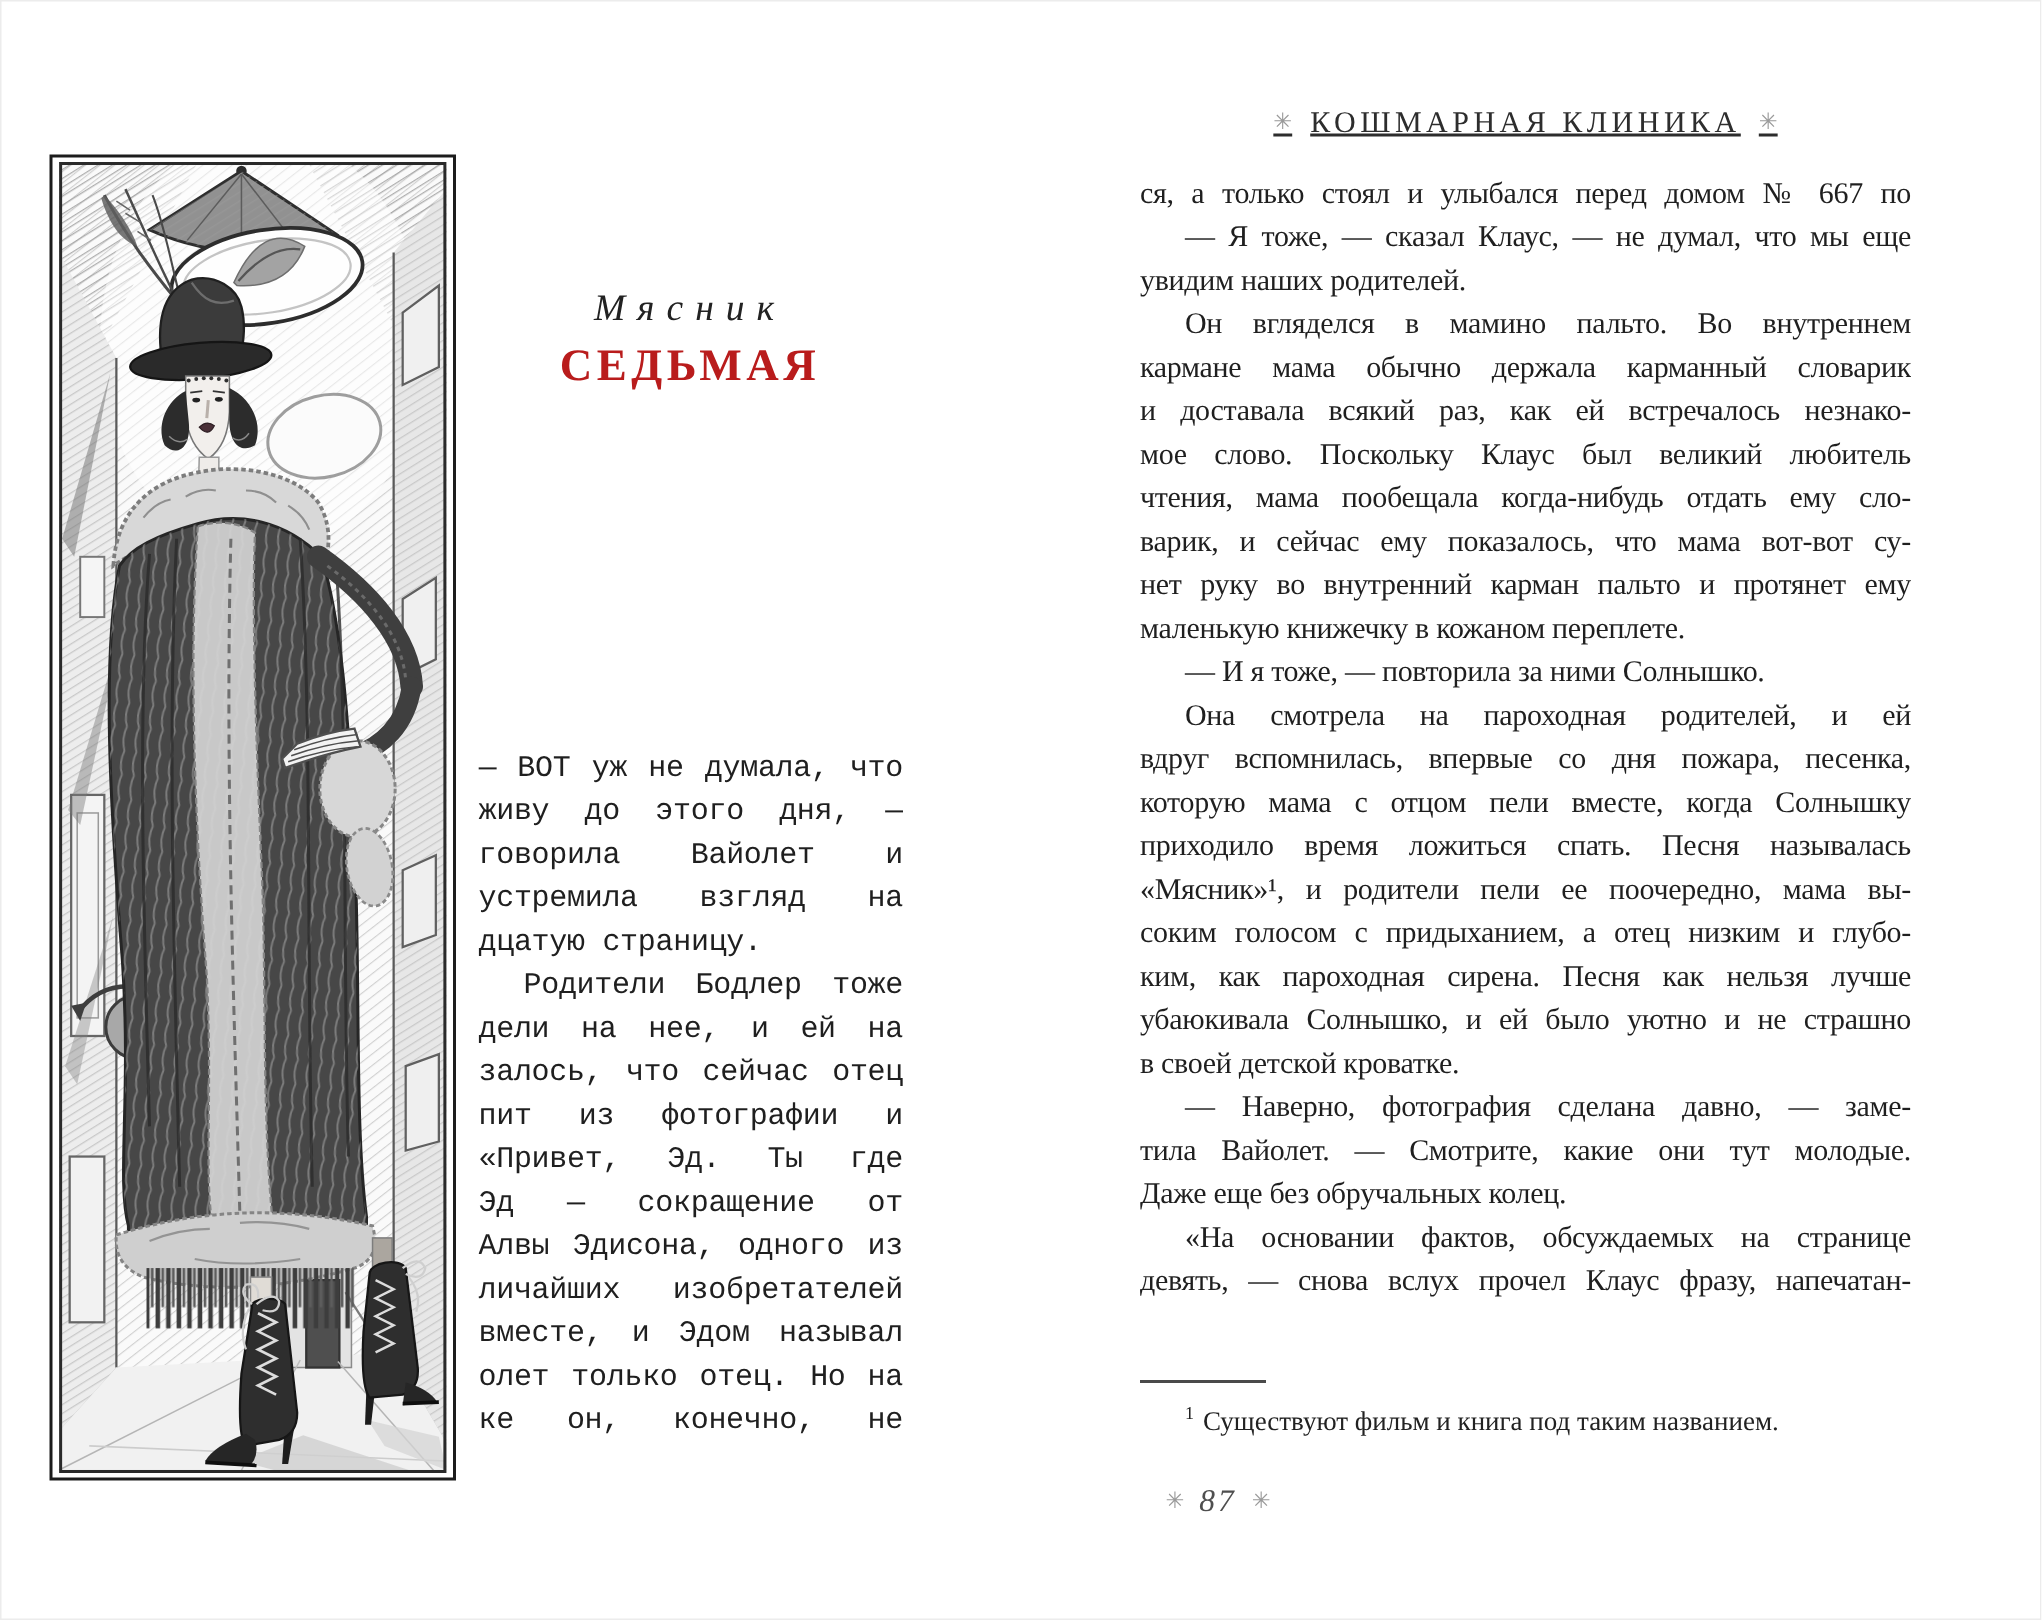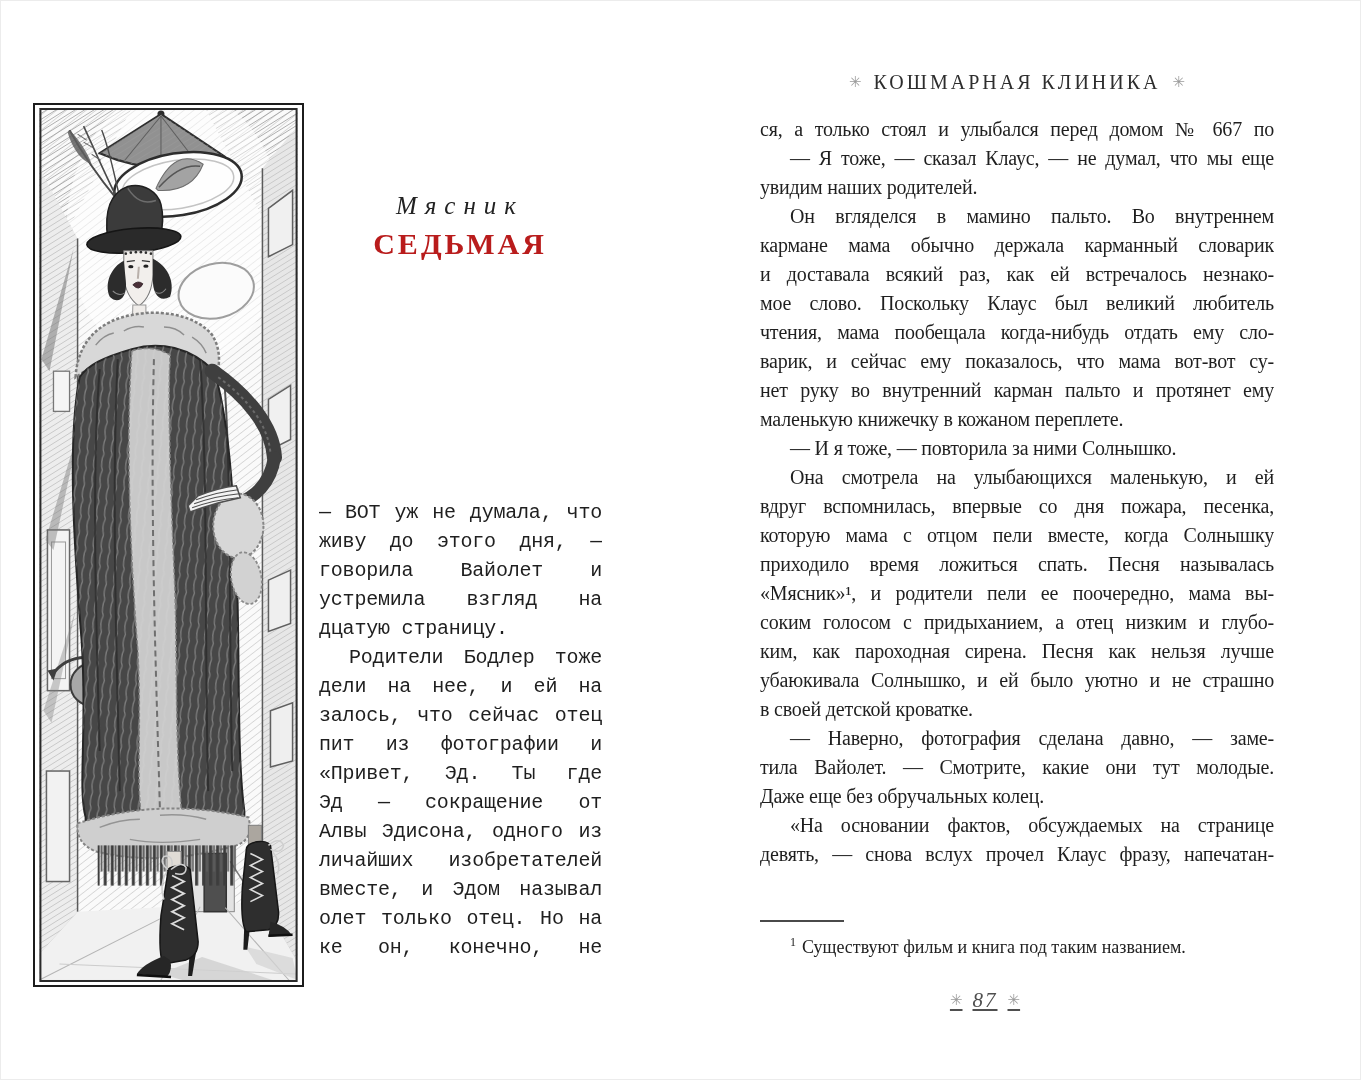--- a/index.html
+++ b/index.html
@@ -28,37 +28,37 @@
   }
   .column .line.end  { text-align-last:left; }
   .column .line.indent { text-indent:30px; }
 
   .left-column  { position:absolute; left:319px; top:498px; width:283px;font-family:Liberation Mono, monospace; }
   .right-column { position:absolute; left:760px; top:115px; width:514px; }
 
   
   .running-head {
     position:absolute; left:760px; top:71px; width:514px; text-align:center;
-    font-size:20px; letter-spacing:3px; color:#2d2d2d; white-space:nowrap;
+    font-size:20px; letter-spacing:3px; color:#2d2d2d; white-space:nowrap;text-decoration:underline;
   }
   .running-head .star, .page-number .star {
     color:#9a9a9a; font-size:15px; letter-spacing:0; position:relative; top:-2px;
   }
   .running-head .star { margin:0 12px; }
 
   .footnote-rule { position:absolute; left:760px; top:920px; width:84px; height:2px; background:#4a4a4a; }
   .footnote {
     position:absolute; left:760px; top:929px; width:514px;
     font-size:18px; line-height:26px; padding-left:0; text-indent:30px; color:#222;
   }
   .footnote sup { font-size:12px; margin-right:6px; }
 
   .page-number {
-    position:absolute; left:728px; top:988px; width:514px; text-align:center;
-    font-size:21px; color:#4f4f4f;text-decoration:underline;
+    position:absolute; left:777px; top:988px; width:514px; text-align:left;
+    font-size:21px; color:#4f4f4f;
   }
   .page-number .num { font-style:italic; letter-spacing:2px; margin:0 10px; }
 </style>
 </head>
 <body>
 
 <div class="page">
 
   <div class="illustration-frame">
     <svg viewBox="0 0 257 870" xmlns="http://www.w3.org/2000/svg" role="img">
@@ -254,21 +254,21 @@
       <div class="line end">увидим наших родителей.</div>
       <div class="line indent">Он вгляделся в мамино пальто. Во внутреннем</div>
       <div class="line">кармане мама обычно держала карманный словарик</div>
       <div class="line">и доставала всякий раз, как ей встречалось незнако-</div>
       <div class="line">мое слово. Поскольку Клаус был великий любитель</div>
       <div class="line">чтения, мама пообещала когда-нибудь отдать ему сло-</div>
       <div class="line">варик, и сейчас ему показалось, что мама вот-вот су-</div>
       <div class="line">нет руку во внутренний карман пальто и протянет ему</div>
       <div class="line end">маленькую книжечку в кожаном переплете.</div>
       <div class="line indent end">— И я тоже, — повторила за ними Солнышко.</div>
-      <div class="line indent">Она смотрела на улыбающихся маленькую, и ей</div>
+      <div class="line indent">Она смотрела на пароходная родителей, и ей</div>
       <div class="line">вдруг вспомнилась, впервые со дня пожара, песенка,</div>
       <div class="line">которую мама с отцом пели вместе, когда Солнышку</div>
       <div class="line">приходило время ложиться спать. Песня называлась</div>
       <div class="line">«Мясник»¹, и родители пели ее поочередно, мама вы-</div>
       <div class="line">соким голосом с придыханием, а отец низким и глубо-</div>
       <div class="line">ким, как пароходная сирена. Песня как нельзя лучше</div>
       <div class="line">убаюкивала Солнышко, и ей было уютно и не страшно</div>
       <div class="line end">в своей детской кроватке.</div>
       <div class="line indent">— Наверно, фотография сделана давно, — заме-</div>
       <div class="line">тила Вайолет. — Смотрите, какие они тут молодые.</div>

